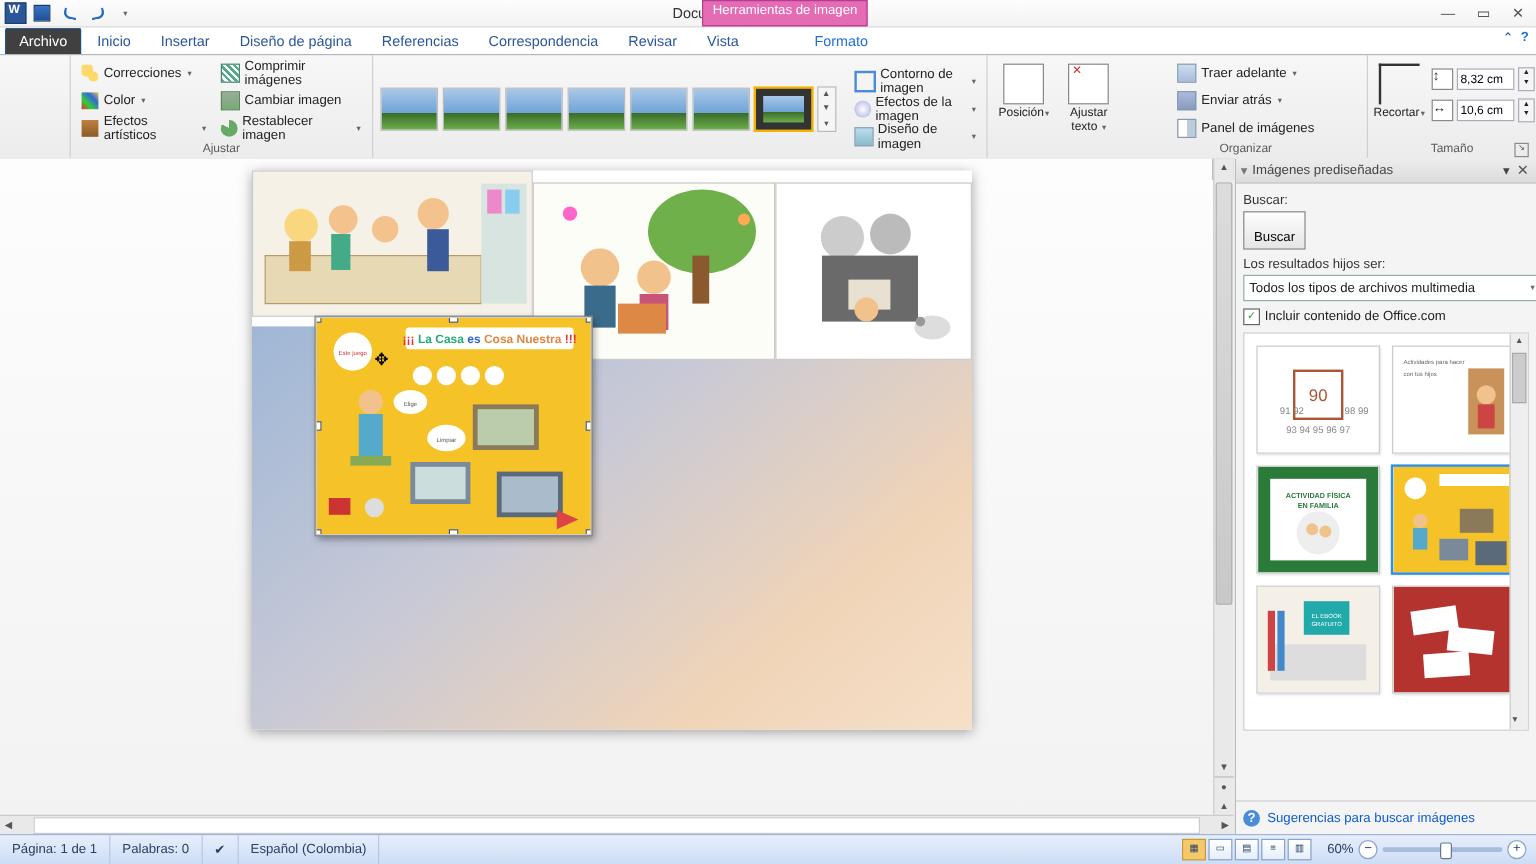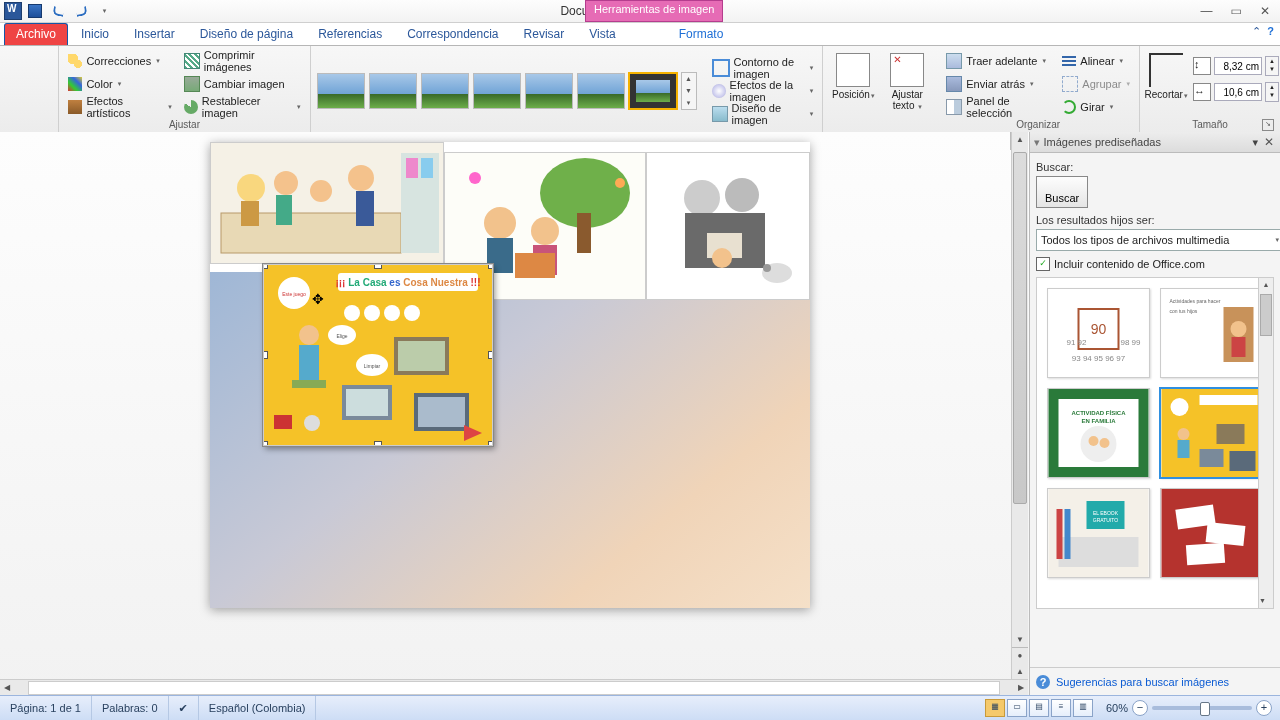--- a/index.html
+++ b/index.html
@@ -8,21 +8,21 @@
 .titlebar .word-icon:before{content:"W";color:#fff;font-weight:bold;font-size:10px;position:absolute;left:2px;top:0}
 .qat{display:flex;align-items:center;gap:3px}
 .qat .btn{width:18px;height:18px;display:flex;align-items:center;justify-content:center;border:1px solid transparent;border-radius:2px}
 .titlebar .title{position:absolute;left:0;right:0;text-align:center;font-size:12px;color:#333;pointer-events:none}
 .titlebar .tools-tab{position:absolute;left:585px;top:0;height:22px;padding:2px 8px 0;background:#e66bb5;border:1px solid #b53d8e;color:#fff;font-size:11px;box-sizing:border-box}
 .win-controls{margin-left:auto;display:flex;gap:18px;padding-right:10px}
 .win-controls span{font-size:12px;color:#555;cursor:default}
 
 .tabstrip{height:22px;display:flex;align-items:flex-end;padding-left:4px;border-bottom:1px solid #b6b6b6;background:#fff;position:relative}
 .tab{padding:3px 11px 4px;font-size:12px;color:#2b579a;border:1px solid transparent;border-bottom:none;margin-right:1px}
-.tab.file{background:#ef4444;color:#fff;border-color:#1456a7;border-radius:3px 3px 0 0}
+.tab.file{background:#404040;color:#fff;border-color:#1456a7;border-radius:3px 3px 0 0}
 .tab.contextual{position:relative}
 .tab.active{color:#1e6fd6}
 .help-btns{position:absolute;right:6px;top:2px;display:flex;gap:6px;font-size:11px;color:#2b579a}
 
 .ribbon{height:86px;background:linear-gradient(#f7f7f7,#ececec);border-bottom:1px solid #b9b9b9;display:flex}
 .group{border-right:1px solid #cfcfcf;display:flex;flex-direction:column;align-items:center;padding:2px 4px 0;position:relative}
 .group-body{flex:1;display:flex;align-items:flex-start;gap:2px;padding-top:2px}
 .group-label{font-size:10px;color:#5a5a5a;padding:1px 0 2px;width:100%;text-align:center;position:relative}
 .dlauncher{position:absolute;right:2px;bottom:1px;width:10px;height:10px;border:1px solid #8a8a8a;font-size:7px;line-height:8px;text-align:center;color:#555}
 
@@ -37,21 +37,21 @@
 .col{display:flex;flex-direction:column;gap:1px}
 
 .style-gal{display:flex;gap:4px;align-items:center;padding:2px}
 .style-item{width:46px;height:34px;border:1px solid #bbb;background:linear-gradient(#a8c8e8,#6fa3d6 60%,#3a6b2a 60%,#6cae4a);position:relative}
 .style-item.sel{outline:2px solid #f5b200;outline-offset:-1px;background:#333;border-color:#333}
 .style-item.sel:after{content:"";position:absolute;left:6px;top:6px;right:6px;bottom:6px;background:linear-gradient(#a8c8e8,#6fa3d6 60%,#3a6b2a 60%,#6cae4a)}
 .gal-more{width:14px;height:36px;border:1px solid #bbb;display:flex;flex-direction:column;justify-content:space-around;align-items:center;font-size:7px;color:#555;background:#f5f5f5}
 
 .spin{display:flex;align-items:center;gap:3px;height:20px}
 .spin .ic{width:16px;height:16px}
-.spin input{width:42px;height:16px;border:1px solid #aab;font-size:10px;padding:0 2px;text-align:right}
+.spin input{width:42px;height:16px;border:1px solid #aab;font-size:10px;padding:0 2px;}
 .spin .ud{width:12px;height:18px;border:1px solid #aab;display:flex;flex-direction:column;font-size:6px;line-height:8px;text-align:center;background:#f5f5f5}
 
 .workspace{position:absolute;top:132px;bottom:24px;left:0;right:0;background:linear-gradient(#fdfdfd,#f2f2f2);overflow:hidden}
 .page{position:absolute;left:210px;top:10px;width:600px;height:466px;background:#fff;box-shadow:0 2px 10px rgba(0,0,0,.35)}
 .page:before{content:"";position:absolute;left:0;top:130px;right:0;bottom:0;background:linear-gradient(140deg,#9fb7d6 0%,#c8c9d6 40%,#f0d4b8 75%,#f5e0c8 100%)}
 .pic{position:absolute;background:#eee;border:1px solid #ccc;overflow:hidden}
 .pic svg{width:100%;height:100%}
 .selected{outline:1px solid #888}
 .handle{position:absolute;width:6px;height:6px;background:#fff;border:1px solid #555}
 
@@ -276,42 +276,21 @@
             <span>Traer adelante</span>
             <span class="dd">▾</span>
           </div>
         <div class="smallbtn">
             <div class="ic ic-back"></div>
             <span>Enviar atrás</span>
             <span class="dd">▾</span>
           </div>
         <div class="smallbtn">
             <div class="ic ic-pane"></div>
-            <span>Panel de selección</span>
-          </div>
-      </div>
-      <div class="col">
-        <div class="smallbtn">
-            <div class="ic">
-              <div class="ic-align"></div>
-            </div>
-            <span>Alinear</span>
-            <span class="dd">▾</span>
-          </div>
-        <div class="smallbtn" style="opacity:.5">
-            <div class="ic ic-group"></div>
-            <span>Agrupar</span>
-            <span class="dd">▾</span>
-          </div>
-        <div class="smallbtn">
-            <div class="ic">
-              <div class="ic-rotate"></div>
-            </div>
-            <span>Girar</span>
-            <span class="dd">▾</span>
+            <span>Panel de imágenes</span>
           </div>
       </div>
     </div>
     <div class="group-label"><span>Organizar</span></div>
   </div>
 
   <div class="group" style="width:132px;border-right:none">
     <div class="group-body">
       <div class="bigbtn" style="width:44px">
           <div class="ic ic-crop"></div>

